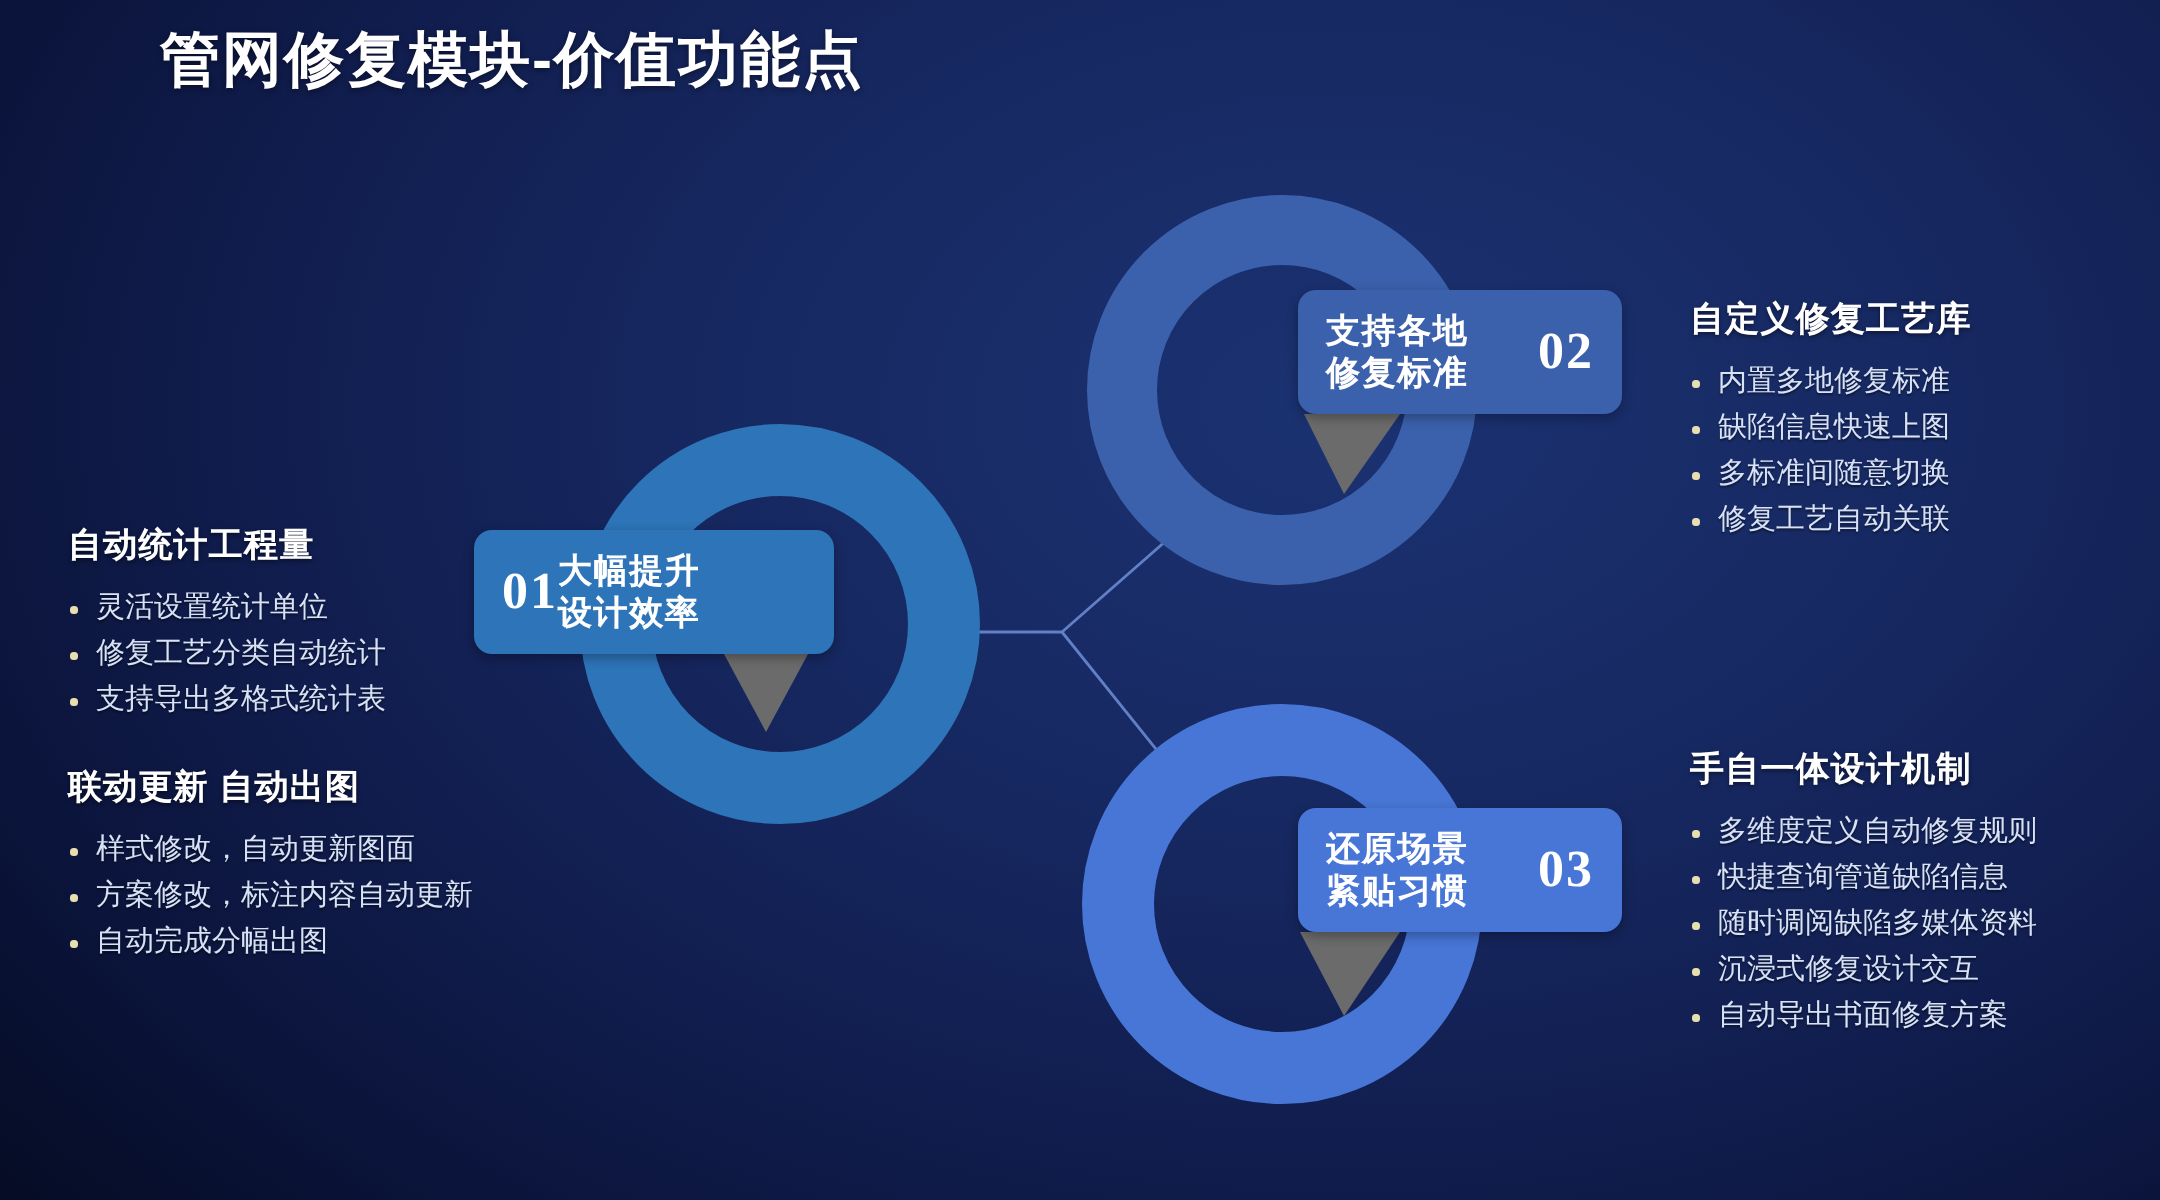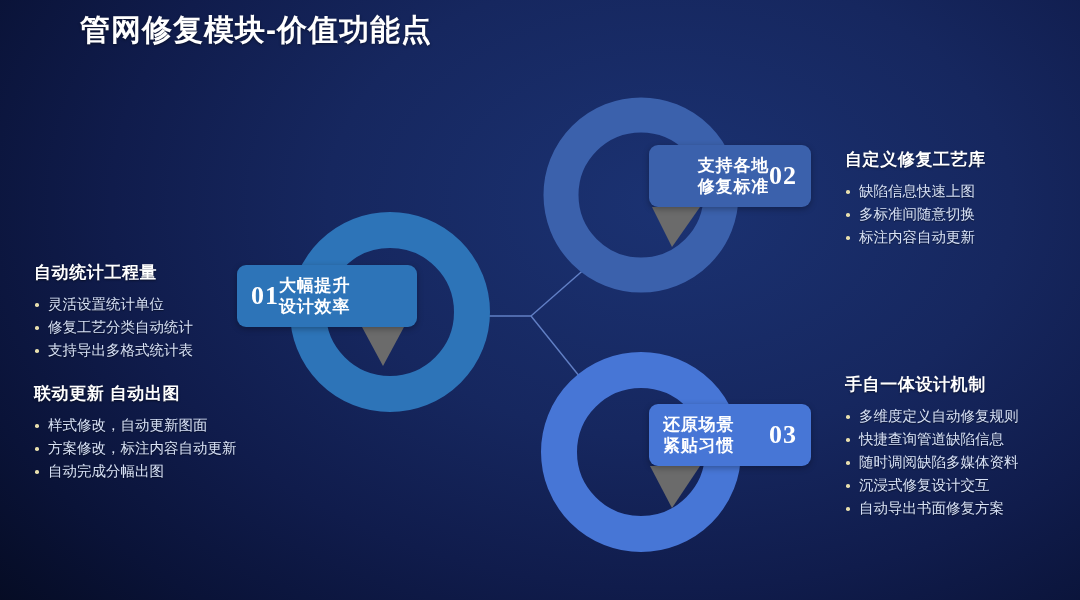--- a/index.html
+++ b/index.html
@@ -96,21 +96,21 @@
     width:180px; height:62px;
     background:#2d74b8;
     padding:0 0 0 14px;
     gap:0;
   }
   #badge02 {
     left:649px; top:145px;
     width:162px; height:62px;
     background:#3b61ac;
     padding:0 14px 0 14px;
-    justify-content:flex-end;
+    justify-content:space-between;
   }
   #badge03 {
     left:649px; top:404px;
     width:162px; height:62px;
     background:#4776d6;
     padding:0 14px 0 14px;
     justify-content:space-between;
   }
 </style>
 </head>
@@ -192,23 +192,24 @@
     <ul class="bullets">
       <li>样式修改，自动更新图面</li>
       <li>方案修改，标注内容自动更新</li>
       <li>自动完成分幅出图</li>
     </ul>
   </div>
 
   <div class="col col-right" style="top:116px;margin-top:32px;">
     <div class="blk-head">自定义修复工艺库</div>
     <ul class="bullets">
+      <li>内置多地修复标准</li>
       <li>缺陷信息快速上图</li>
       <li>多标准间随意切换</li>
-      <li>标注内容自动更新</li>
+      <li>修复工艺自动关联</li>
     </ul>
   </div>
 
   <div class="col col-right" style="top:373px;">
     <div class="blk-head">手自一体设计机制</div>
     <ul class="bullets">
       <li>多维度定义自动修复规则</li>
       <li>快捷查询管道缺陷信息</li>
       <li>随时调阅缺陷多媒体资料</li>
       <li>沉浸式修复设计交互</li>

